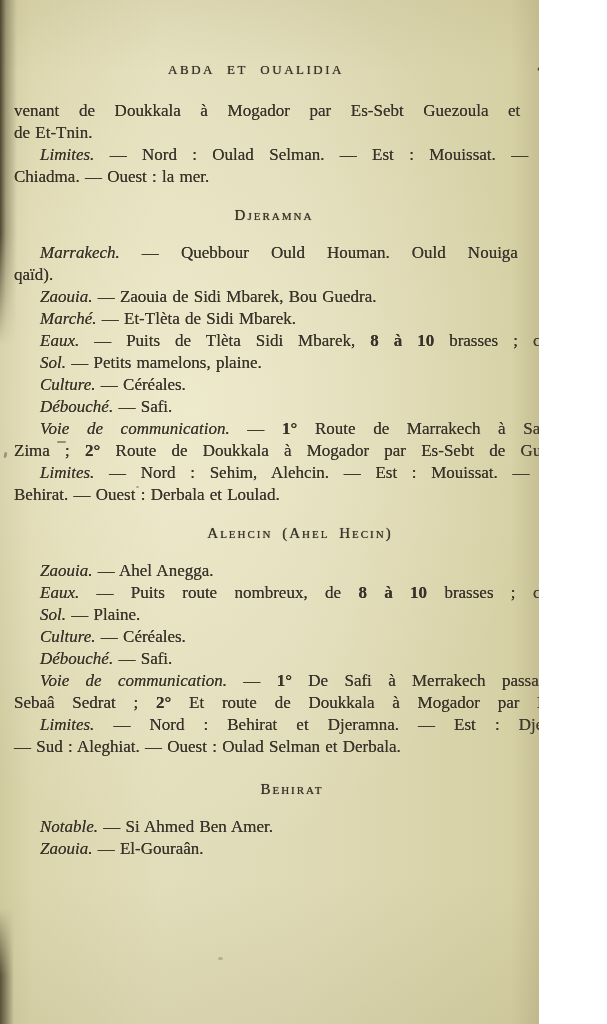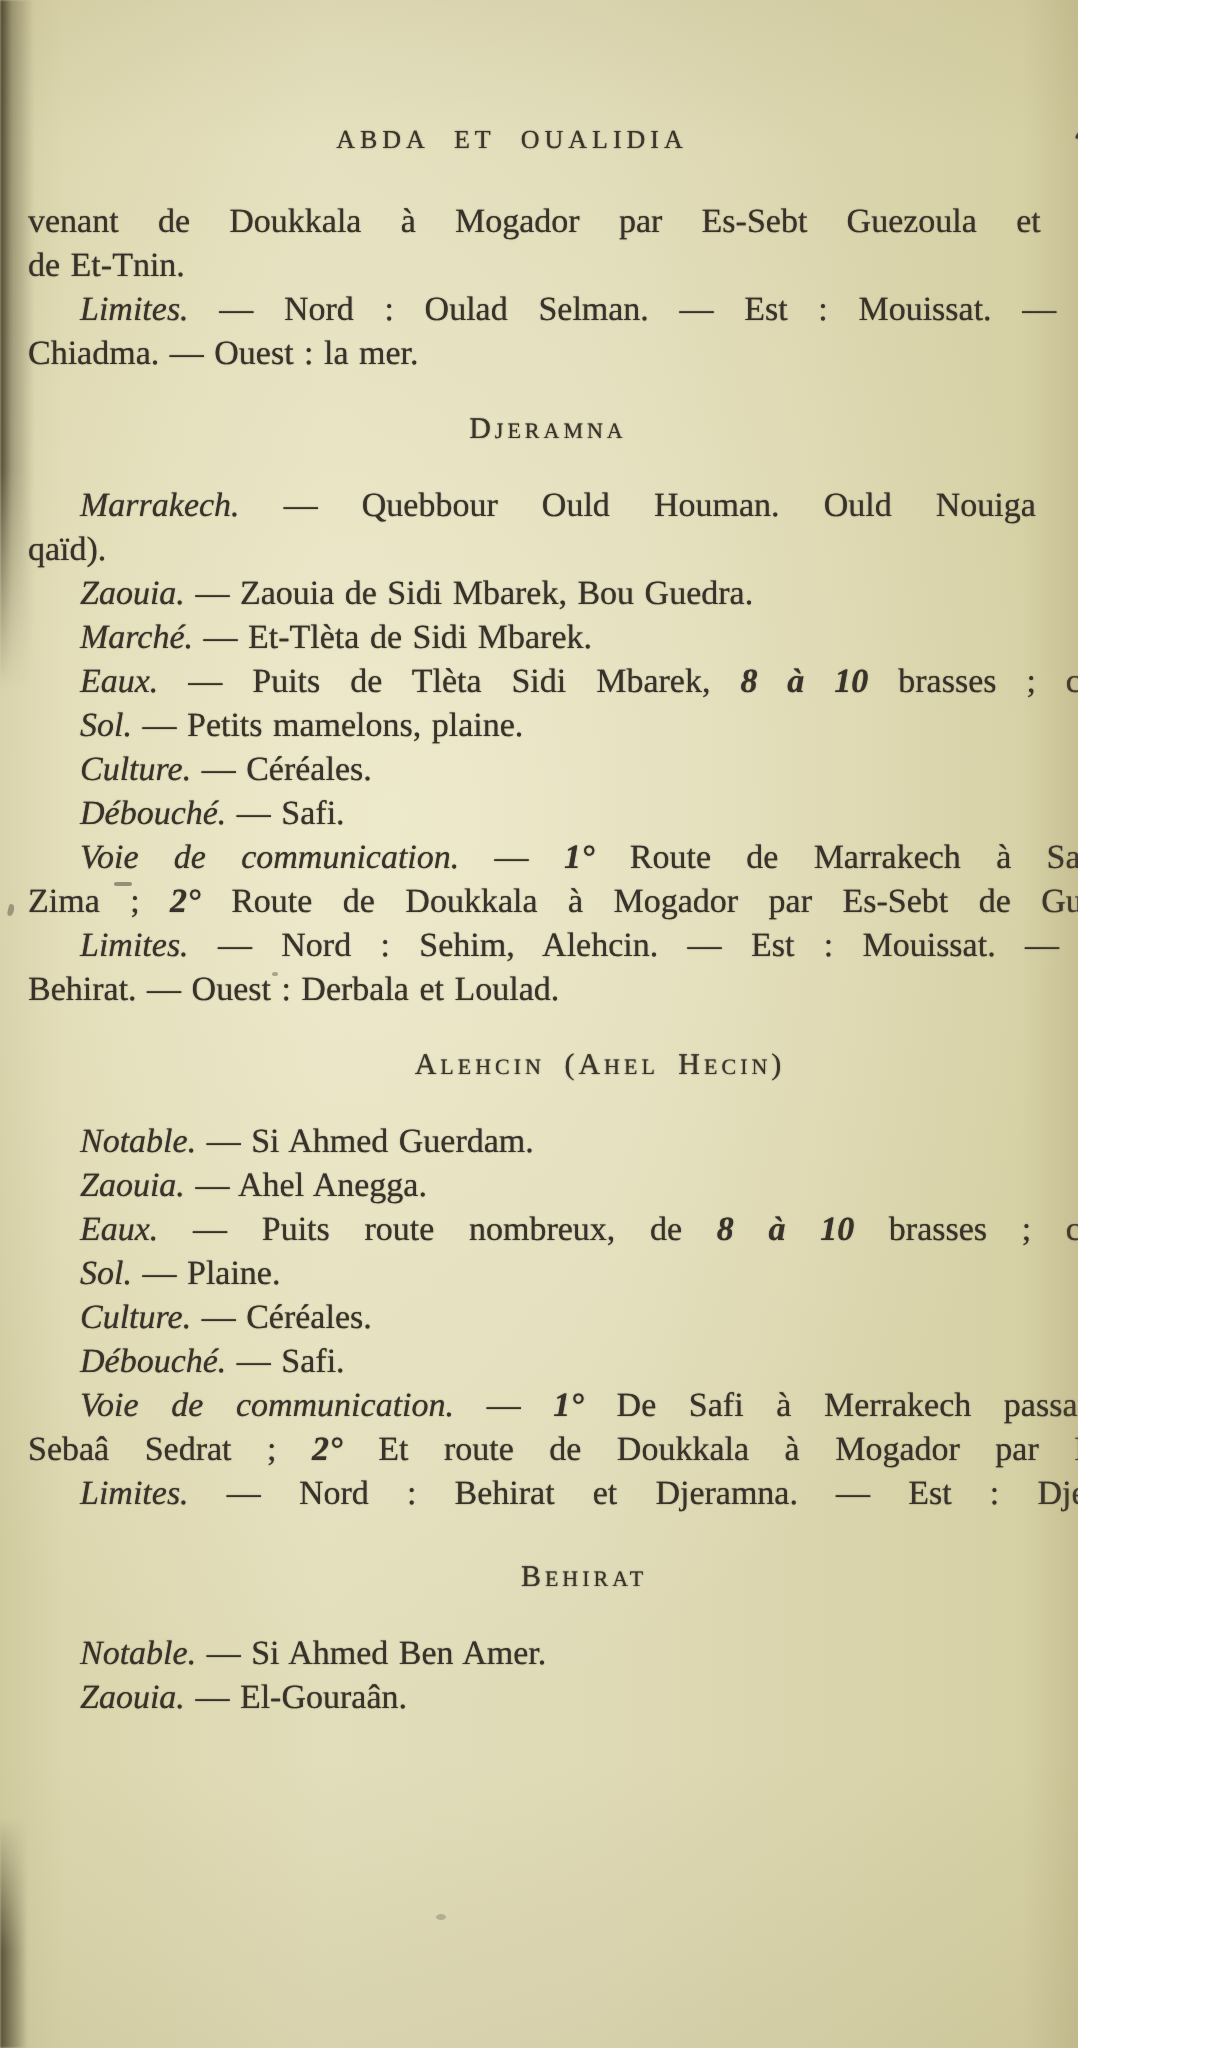--- a/index.html
+++ b/index.html
@@ -57,21 +57,21 @@
   }
   .line {
     font-size: 17px; line-height: 22px;
     text-shadow: 0 0 0.6px rgba(56,50,40,0.85);
     word-spacing: 1px;
     white-space: normal;
   }
   .line.ind { text-indent: 26px; }
   .line.j { text-align: justify; text-align-last: justify; }
   .s-i { font-style: italic; }
-  .s-b { font-weight: 700; font-style: italic; }
+  .s-b { font-weight: 700; }
   .heading {
     font-size: 15px; line-height: 22px;
     font-variant: small-caps; letter-spacing: 2px; word-spacing: 4px;
     text-align: center; color: #3a342b;
     text-shadow: 0 0 0.7px rgba(58,52,42,0.9);
     transform: translateX(-28px);
     margin: 16px 0;
   }
   .heading.hd-2 { transform: translateX(-2px); }
   .heading.hd-3 { margin-top: 20px; transform: translateX(-10px); }
@@ -106,29 +106,29 @@
       <div class="line ind"><span class="s-i">Marché.</span><span class="s-r"> — Et-Tlèta de Sidi Mbarek.</span></div>
       <div class="line ind j"><span class="s-i">Eaux.</span><span class="s-r"> — Puits de Tlèta Sidi Mbarek, </span><span class="s-b">8 à 10</span><span class="s-r"> brasses ; citernes.</span></div>
       <div class="line ind"><span class="s-i">Sol.</span><span class="s-r"> — Petits mamelons, plaine.</span></div>
       <div class="line ind"><span class="s-i">Culture.</span><span class="s-r"> — Céréales.</span></div>
       <div class="line ind"><span class="s-i">Débouché.</span><span class="s-r"> — Safi.</span></div>
       <div class="line ind j"><span class="s-i">Voie de communication.</span><span class="s-r"> — </span><span class="s-b">1°</span><span class="s-r"> Route de Marrakech à Safi par</span></div>
       <div class="line j"><span class="s-r">Zima ; </span><span class="s-b">2°</span><span class="s-r"> Route de Doukkala à Mogador par Es-Sebt de Guezoula.</span></div>
       <div class="line ind j"><span class="s-i">Limites.</span><span class="s-r"> — Nord : Sehim, Alehcin. — Est : Mouissat. — Sud :</span></div>
       <div class="line"><span class="s-r">Behirat. — Ouest : Derbala et Loulad.</span></div>
       <div class="heading hd-2">Alehcin (Ahel Hecin)</div>
-      <div class="line ind"><span class="s-i">Notable.</span><span class="s-r"> — Si Ahmed Guerdam.</span></div>
       <div class="line ind"><span class="s-i">Zaouia.</span><span class="s-r"> — Ahel Anegga.</span></div>
       <div class="line ind j"><span class="s-i">Eaux.</span><span class="s-r"> — Puits route nombreux, de </span><span class="s-b">8 à 10</span><span class="s-r"> brasses ; citernes.</span></div>
       <div class="line ind"><span class="s-i">Sol.</span><span class="s-r"> — Plaine.</span></div>
       <div class="line ind"><span class="s-i">Culture.</span><span class="s-r"> — Céréales.</span></div>
       <div class="line ind"><span class="s-i">Débouché.</span><span class="s-r"> — Safi.</span></div>
       <div class="line ind j"><span class="s-i">Voie de communication.</span><span class="s-r"> — </span><span class="s-b">1°</span><span class="s-r"> De Safi à Merrakech passant par</span></div>
       <div class="line j"><span class="s-r">Sebaâ Sedrat ; </span><span class="s-b">2°</span><span class="s-r"> Et route de Doukkala à Mogador par Es-Sebt</span></div>
       <div class="line ind j"><span class="s-i">Limites.</span><span class="s-r"> — Nord : Behirat et Djeramna. — Est : Djeramna.</span></div>
+      <div class="line"><span class="s-r">— Sud : Aleghiat. — Ouest : Oulad Selman et Derbala.</span></div>
       <div class="heading hd-3">Behirat</div>
       <div class="line ind"><span class="s-i">Notable.</span><span class="s-r"> — Si Ahmed Ben Amer.</span></div>
       <div class="line ind"><span class="s-i">Zaouia.</span><span class="s-r"> — El-Gouraân.</span></div>
     </div>
 
   <div class="edge-left-top"></div>
   <div class="edge-left-bottom"></div>
   <div class="edge-right"></div>
 
   <div class="speck sp1"></div>

